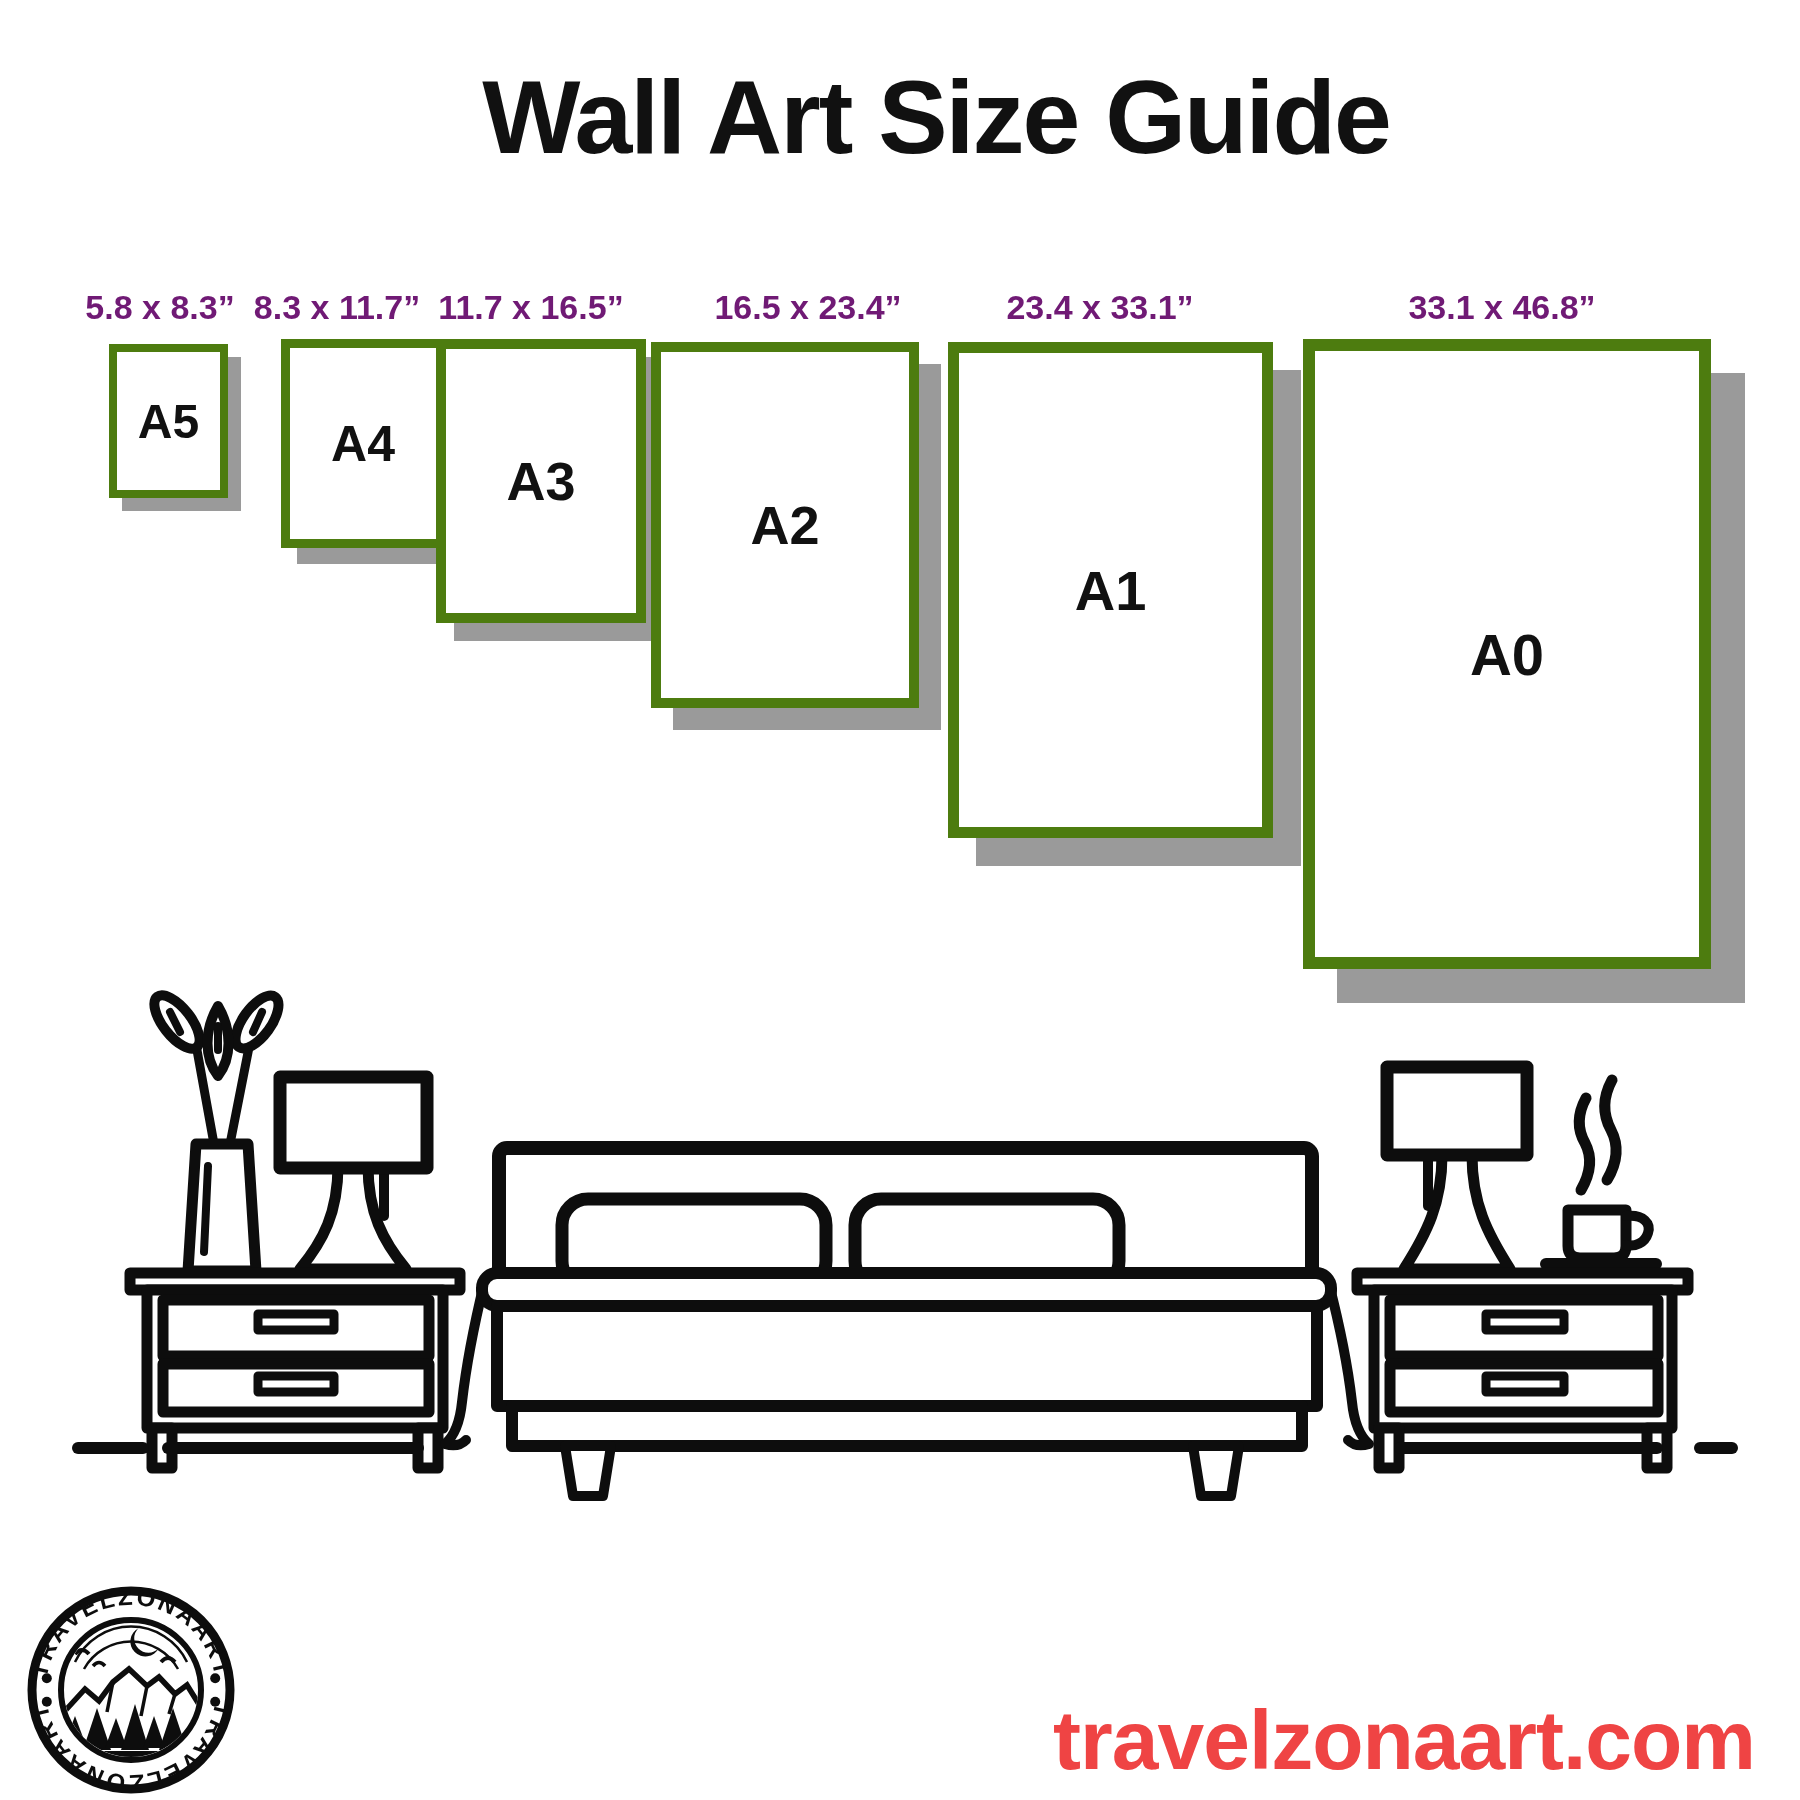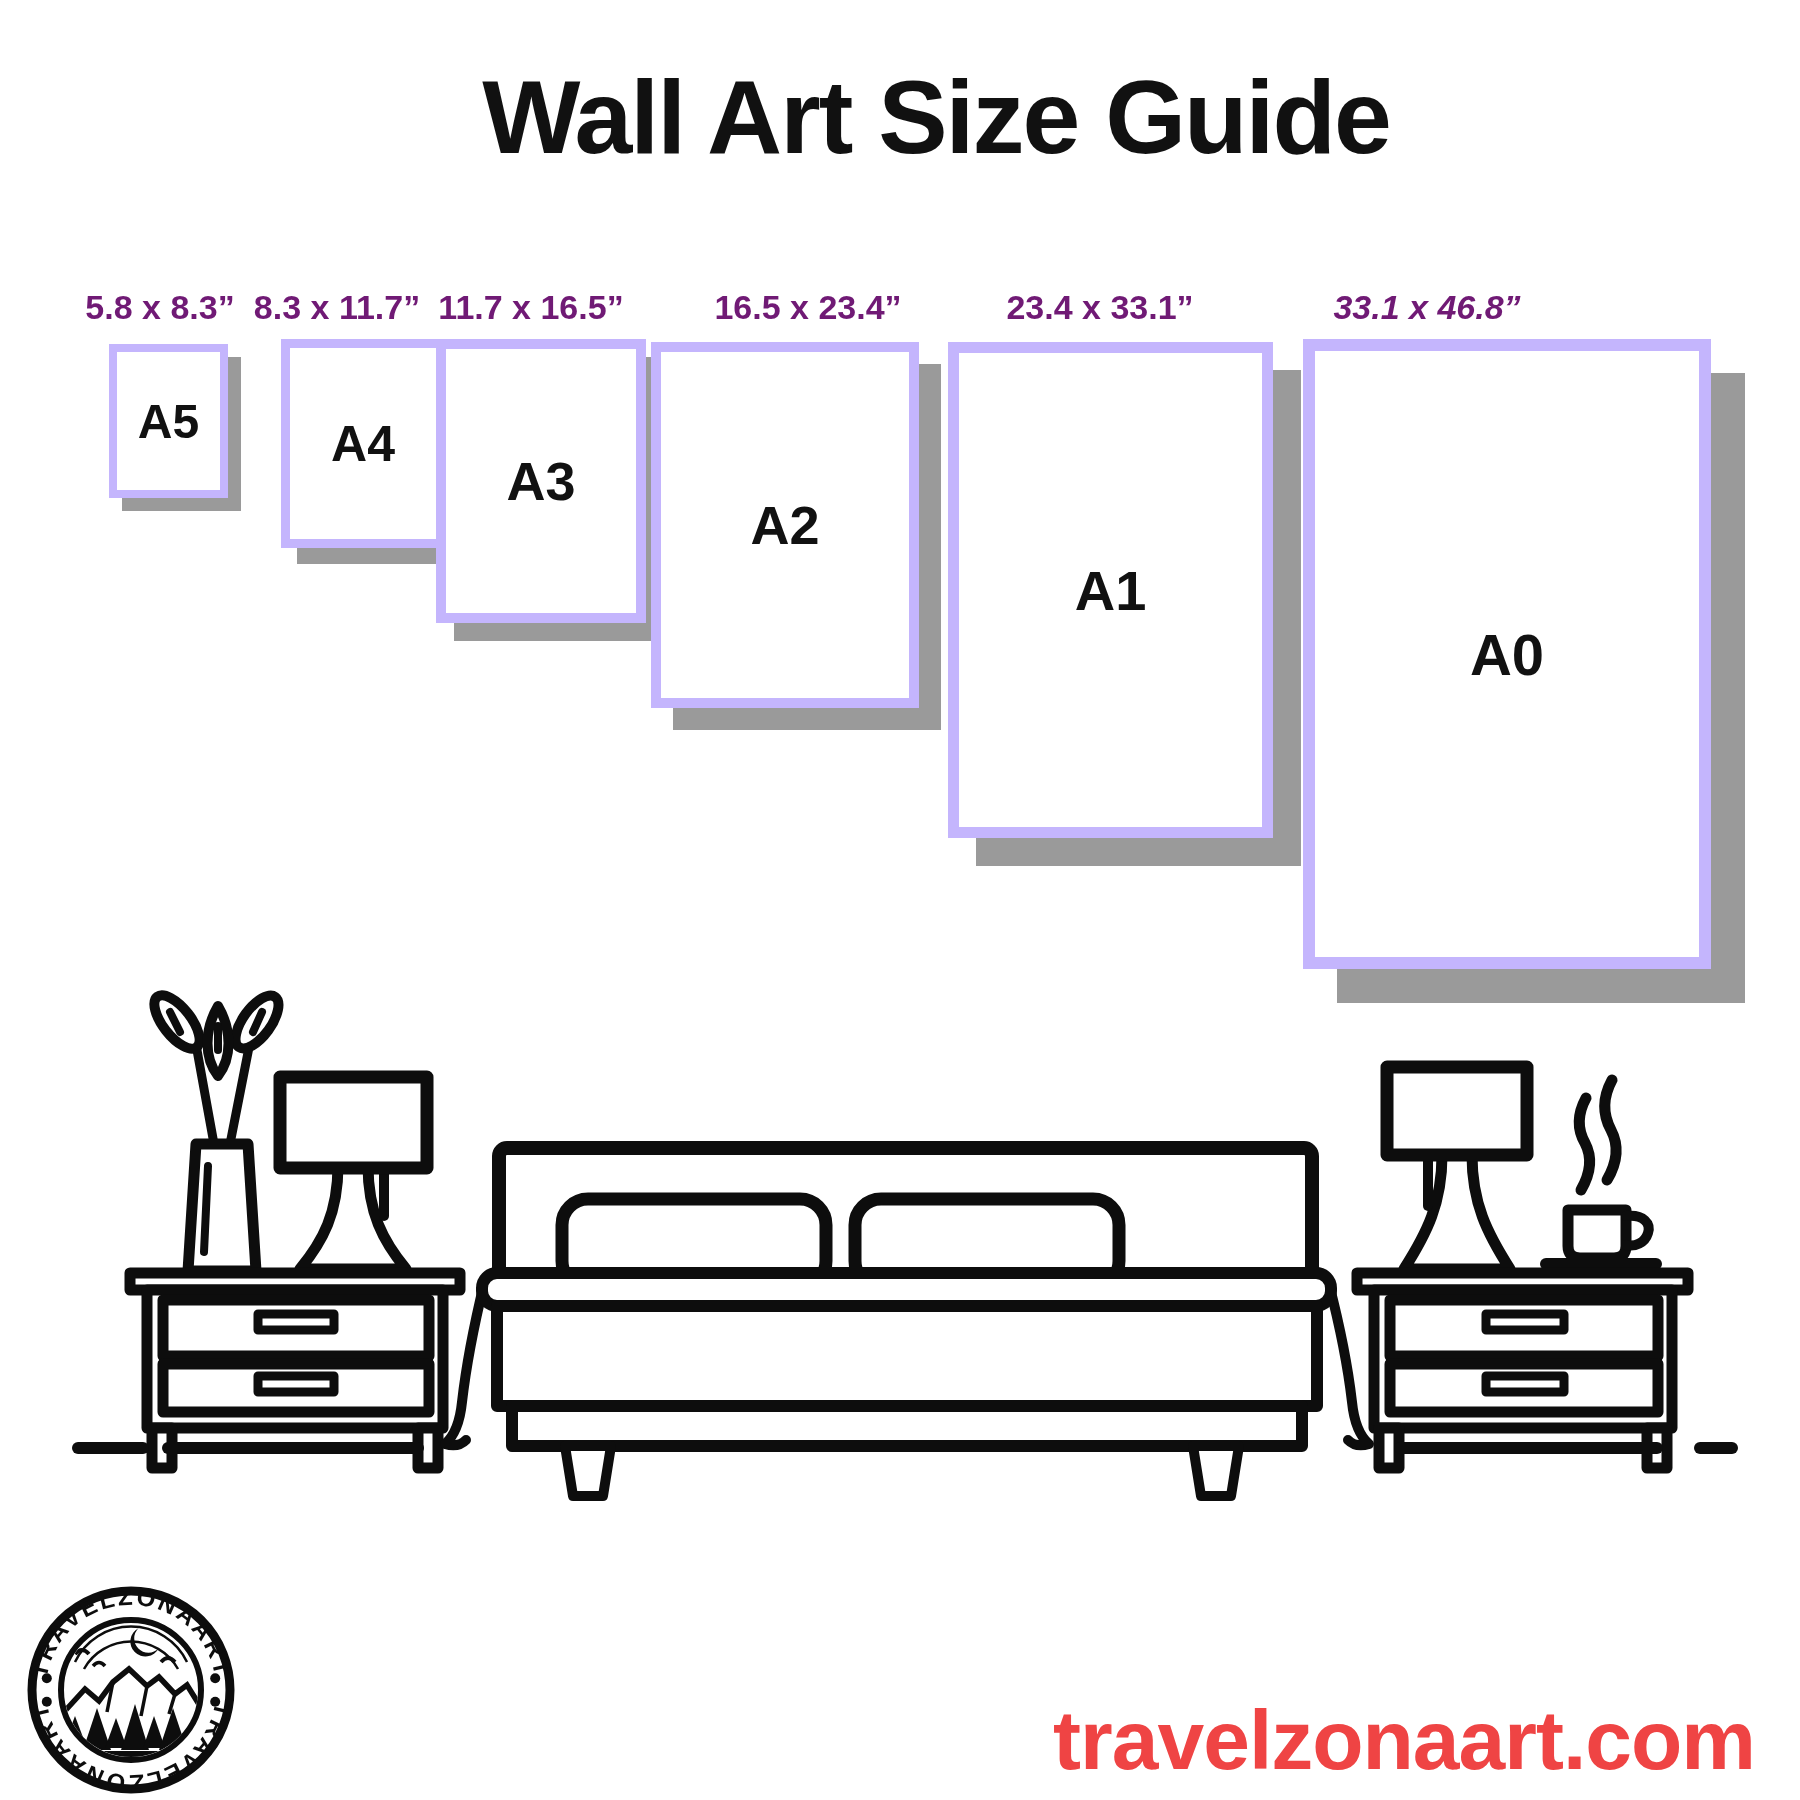--- a/index.html
+++ b/index.html
@@ -2,35 +2,35 @@
 <html><head>
 <meta charset="utf-8">
 <style>
   html,body{margin:0;padding:0;background:#ffffff;}
   body{width:1800px;height:1800px;position:relative;overflow:hidden;
        font-family:"Liberation Sans","DejaVu Sans",sans-serif;color:#0d0d0d;}
   .title{position:absolute;left:0;top:58px;width:1800px;text-align:center;
          font-size:104px;font-weight:700;letter-spacing:-2px;color:#111;padding-left:36px;}
   .dim-label{position:absolute;width:300px;top:288px;height:44px;text-align:center;
              font-size:34px;font-weight:700;color:#701a75;white-space:nowrap;}
-  .frame{position:absolute;background:#ffffff;border:10px solid #c4b5fd;
+  .frame{position:absolute;background:#ffffff;border:10px solid #4d7c0f;
          display:flex;align-items:center;justify-content:center;}
   .size-name{font-size:54px;font-weight:700;color:#111;}
   .frame.a5{left:109px;top:344px;width:103px;height:138px;border-width:8px;box-shadow:13px 13px 0 #9a9a9a;}
   .frame.a5 .size-name{font-size:48px;}
   .frame.a4{left:281px;top:339px;width:146px;height:191px;border-width:9px;box-shadow:16px 16px 0 #9a9a9a;}
   .frame.a4 .size-name{font-size:50px;}
   .frame.a3{left:436px;top:339px;width:190px;height:264px;border-width:10px;box-shadow:18px 18px 0 #9a9a9a;align-items:center;}
   .frame.a2{left:651px;top:342px;width:248px;height:346px;border-width:10px;box-shadow:22px 22px 0 #9a9a9a;}
   .frame.a1{left:948px;top:342px;width:303px;height:474px;border-width:11px;box-shadow:28px 28px 0 #9a9a9a;}
   .frame.a1 .size-name{font-size:56px;}
   .frame.a0{left:1303px;top:339px;width:384px;height:606px;border-width:12px;box-shadow:34px 34px 0 #9a9a9a;}
   .frame.a0 .size-name{font-size:58px;}
   .lbl-a5{left:10px;}  .lbl-a4{left:187px;} .lbl-a3{left:381px;}
-  .lbl-a2{left:658px;} .lbl-a1{left:950px;} .lbl-a0{left:1277px;font-style:italic;}
+  .lbl-a2{left:658px;} .lbl-a1{left:950px;} .lbl-a0{left:1352px;}
   .scene{position:absolute;left:0;top:970px;width:1800px;height:560px;}
   .logo{position:absolute;left:23px;top:1582px;width:216px;height:216px;}
   .website{position:absolute;right:45px;top:1692px;font-size:84px;font-weight:700;
            letter-spacing:-1px;color:#ef4444;white-space:nowrap;}
 </style>
 </head>
 <body>
 
 <div>
 

